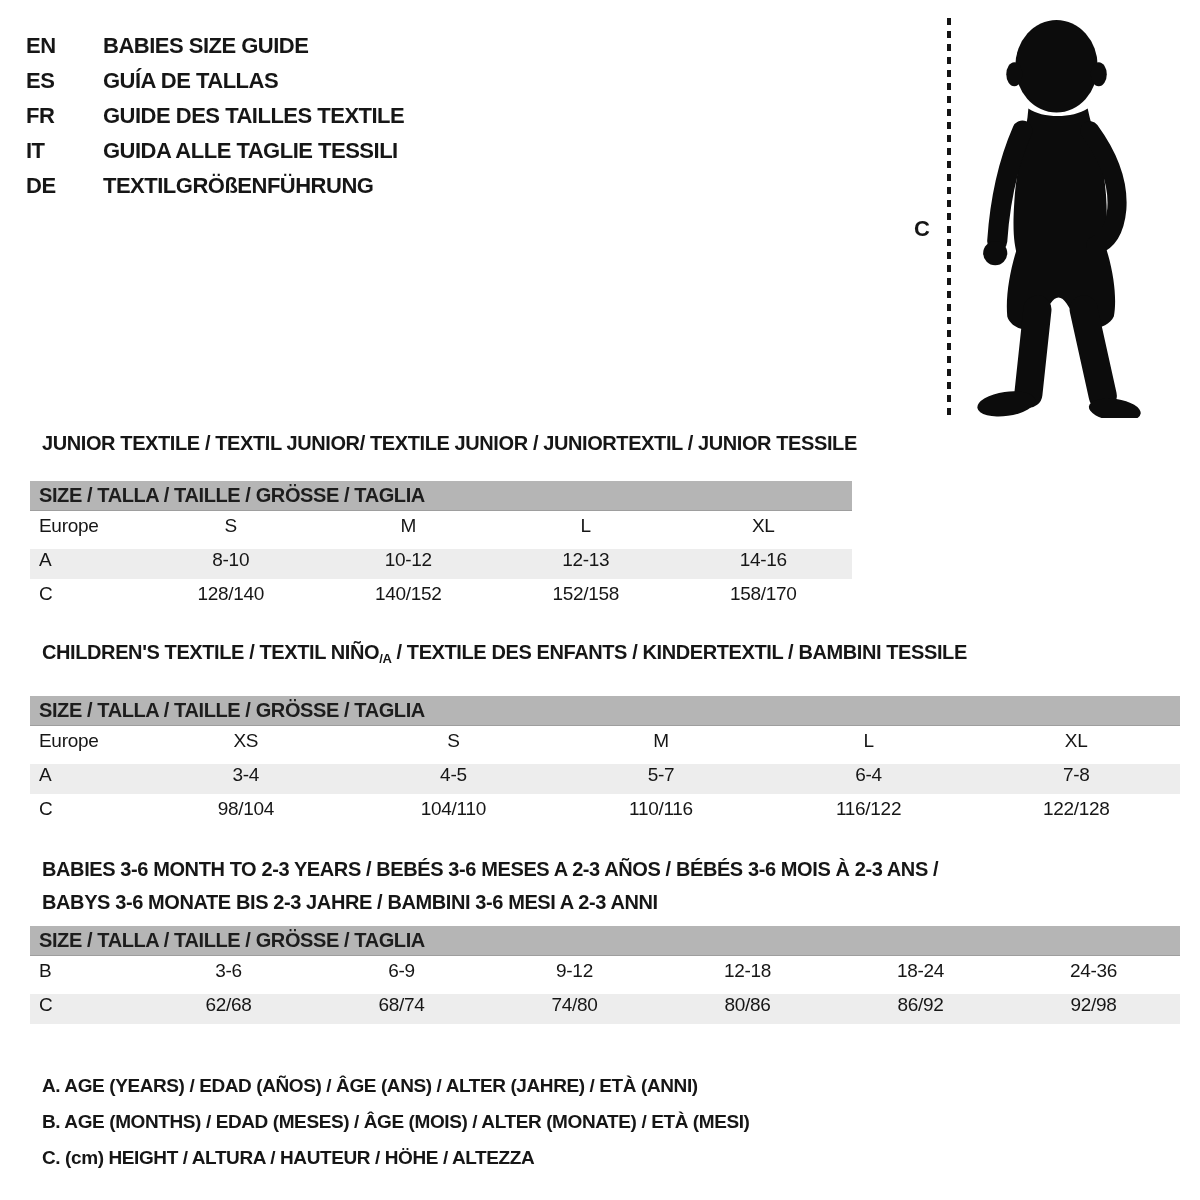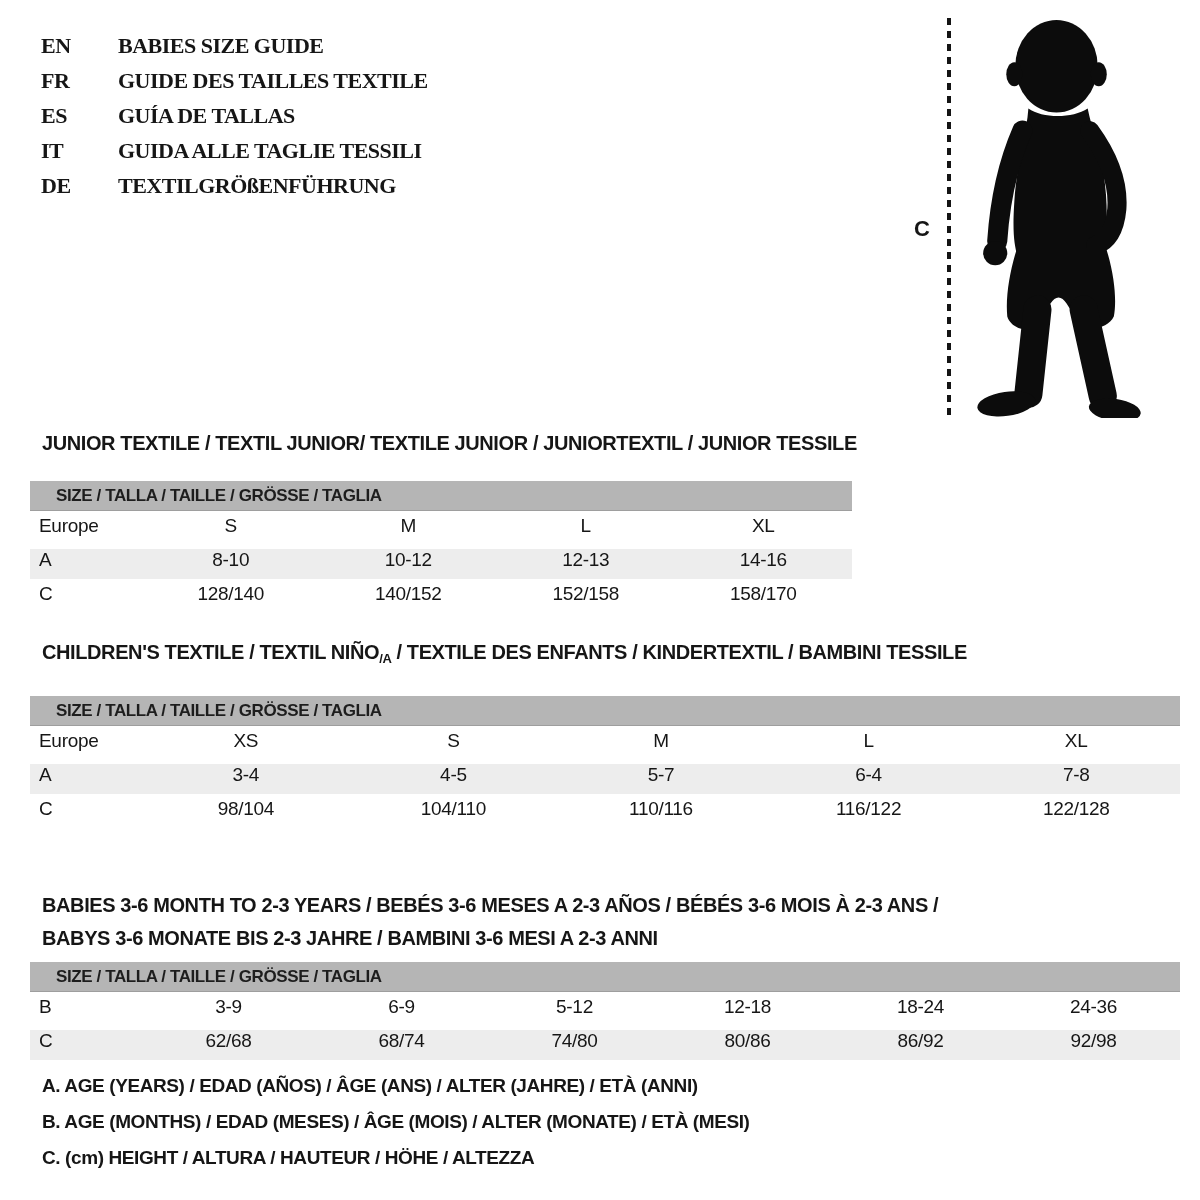--- a/index.html
+++ b/index.html
@@ -3,69 +3,69 @@
 <meta charset="utf-8">
 <style>
   :root{
     --bar:#b5b5b5; --shade:#ededed; --ink:#161616; --sil:#0c0c0c;
   }
   html,body{margin:0;padding:0;background:#fff;}
   .page{position:relative;width:1200px;height:1200px;background:#fff;overflow:hidden;
         color:var(--ink);font-family:"Liberation Sans",sans-serif;}
 
   
-  .langs{position:absolute;left:41px;top:28px;font-family:Liberation Serif, serif;}
+  .langs{position:absolute;left:26px;top:28px;}
   .lang-row{display:flex;height:35px;align-items:center;font-weight:700;font-size:22px;letter-spacing:-0.5px;}
   .lang-code{width:77px;}
 
   
   .fig-c{position:absolute;left:914px;top:216px;font-size:22px;font-weight:700;}
   .dash{position:absolute;left:947px;top:18px;width:4px;height:400px;
         background:repeating-linear-gradient(to bottom,#141414 0 7px,transparent 7px 13px);}
   .toddler{position:absolute;left:963px;top:16px;width:178px;height:402px;}
   .toddler .solid{fill:var(--sil);}
   .toddler .limb{fill:none;stroke:var(--sil);stroke-linecap:round;}
 
   
   .section{position:absolute;left:30px;}
   .sec-junior{top:432px;width:822px;}
   .sec-children{top:641px;width:1150px;}
   .sec-babies{top:853px;width:1150px;}
   .sec-title{margin:0 0 26px 12px;font-size:20px;line-height:23px;font-weight:700;letter-spacing:-0.4px;white-space:nowrap;}
-  .sec-babies .sec-title{line-height:33px;margin-bottom:7px;margin-top:36px;}
+  .sec-babies .sec-title{line-height:33px;margin-bottom:7px;}
   .sub-a{font-size:13px;vertical-align:-4px;font-weight:700;}
 
   .bar{height:30px;background:var(--bar);border-bottom:1px solid #9e9e9e;display:flex;align-items:center;
-       padding-left:26px;box-sizing:border-box;font-weight:700;font-size:17px;letter-spacing:-0.4px;color:#1d1d1d;}
+       padding-left:9px;box-sizing:border-box;font-weight:700;font-size:20px;letter-spacing:-0.4px;color:#1d1d1d;}
   .trow{display:flex;height:30px;margin-top:4px;font-size:19px;letter-spacing:-0.3px;}
   .trow.shaded{background:var(--shade);}
   .tlabel{width:112px;padding-left:9px;box-sizing:border-box;}
   .tcell{flex:1;text-align:center;}
 
   
   .legend{position:absolute;left:42px;top:1068px;}
   .legend-line{height:36px;display:flex;align-items:center;font-size:19px;font-weight:700;letter-spacing:-0.4px;}
 </style>
 </head>
 <body>
 
 <div class="page">
 
   <div class="langs">
     <div class="lang-row">
       <span class="lang-code">EN</span>
       <span class="lang-title">BABIES SIZE GUIDE</span>
     </div>
     <div class="lang-row">
+      <span class="lang-code">ES</span>
+      <span class="lang-title">GUÍA DE TALLAS</span>
+    </div>
+    <div class="lang-row">
       <span class="lang-code">FR</span>
       <span class="lang-title">GUIDE DES TAILLES TEXTILE</span>
-    </div>
-    <div class="lang-row">
-      <span class="lang-code">ES</span>
-      <span class="lang-title">GUÍA DE TALLAS</span>
     </div>
     <div class="lang-row">
       <span class="lang-code">IT</span>
       <span class="lang-title">GUIDA ALLE TAGLIE TESSILI</span>
     </div>
     <div class="lang-row">
       <span class="lang-code">DE</span>
       <span class="lang-title">TEXTILGRÖßENFÜHRUNG</span>
     </div>
   </div>
@@ -156,23 +156,23 @@
     <div class="sec-title">
       <div>BABIES 3-6 MONTH TO 2-3 YEARS / BEBÉS 3-6 MESES A 2-3 AÑOS / BÉBÉS 3-6 MOIS À 2-3 ANS /</div>
       <div>BABYS 3-6 MONATE BIS 2-3 JAHRE / BAMBINI 3-6 MESI A 2-3 ANNI</div>
     </div>
     <div class="table">
       <div class="bar">
         <span>SIZE / TALLA / TAILLE / GRÖSSE / TAGLIA</span>
       </div>
       <div class="trow">
         <div class="tlabel">B</div>
-        <div class="tcell">3-9</div>
+        <div class="tcell">3-6</div>
         <div class="tcell">6-9</div>
-        <div class="tcell">5-12</div>
+        <div class="tcell">9-12</div>
         <div class="tcell">12-18</div>
         <div class="tcell">18-24</div>
         <div class="tcell">24-36</div>
       </div>
       <div class="trow shaded">
         <div class="tlabel">C</div>
         <div class="tcell">62/68</div>
         <div class="tcell">68/74</div>
         <div class="tcell">74/80</div>
         <div class="tcell">80/86</div>

